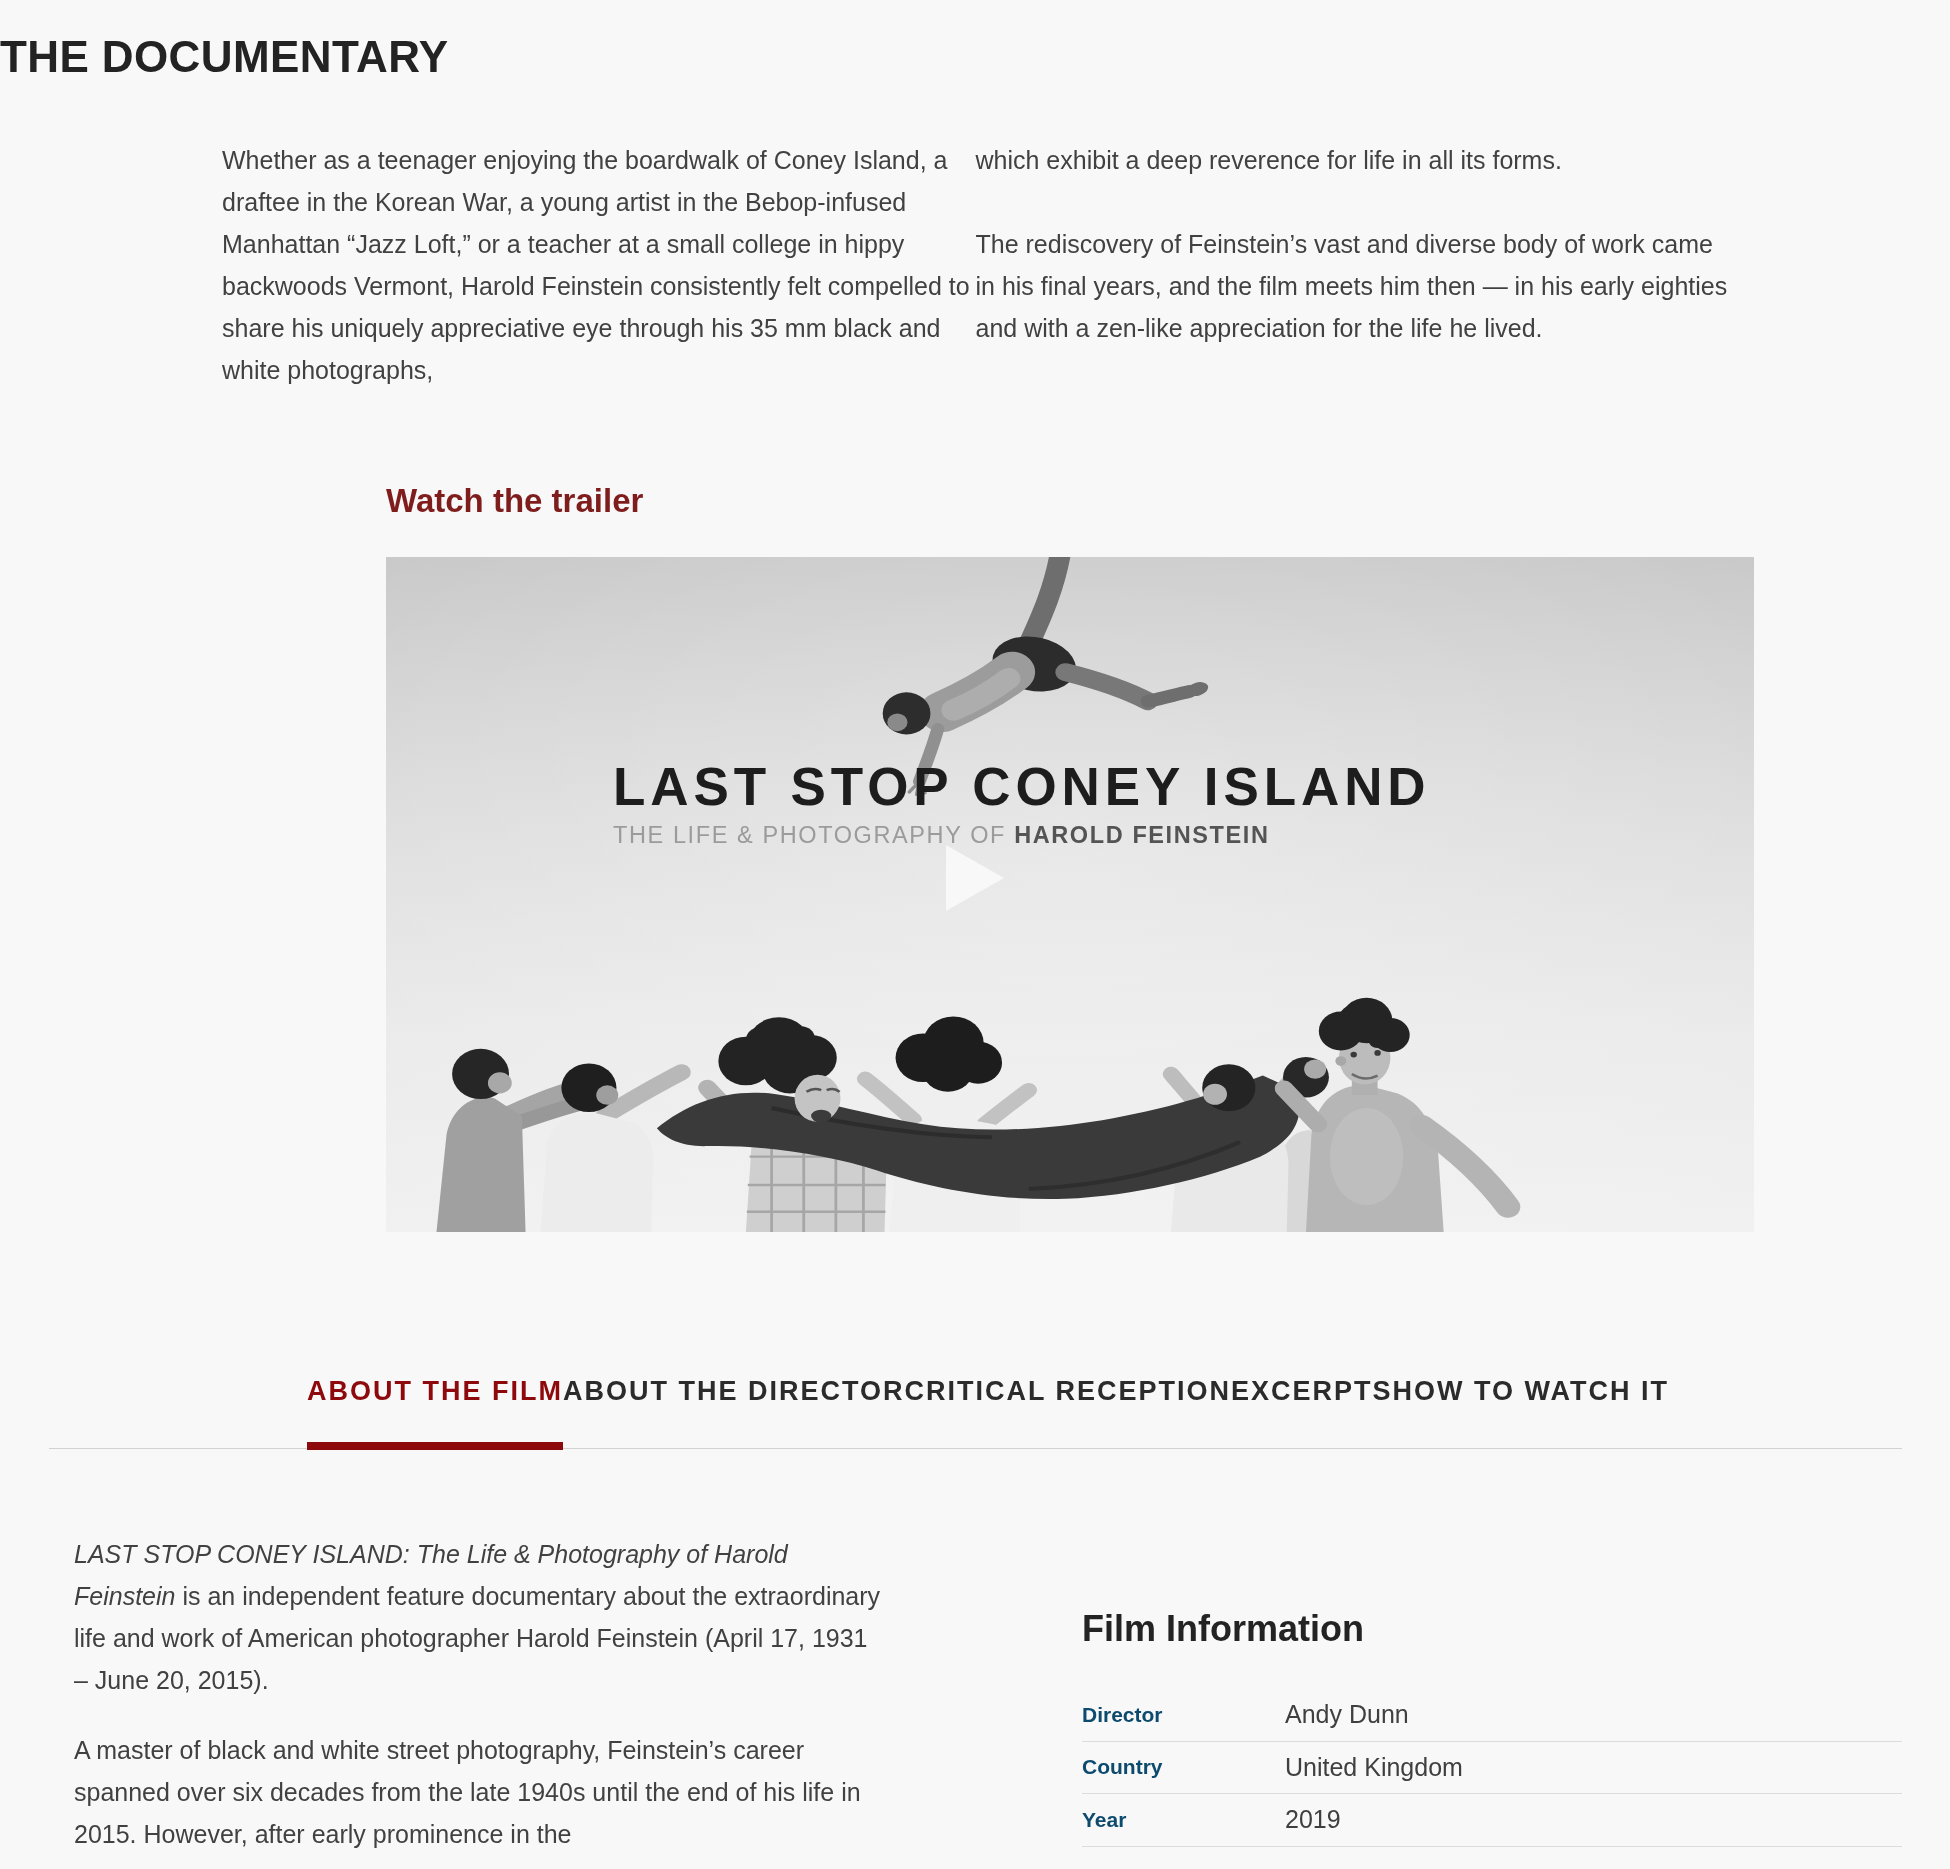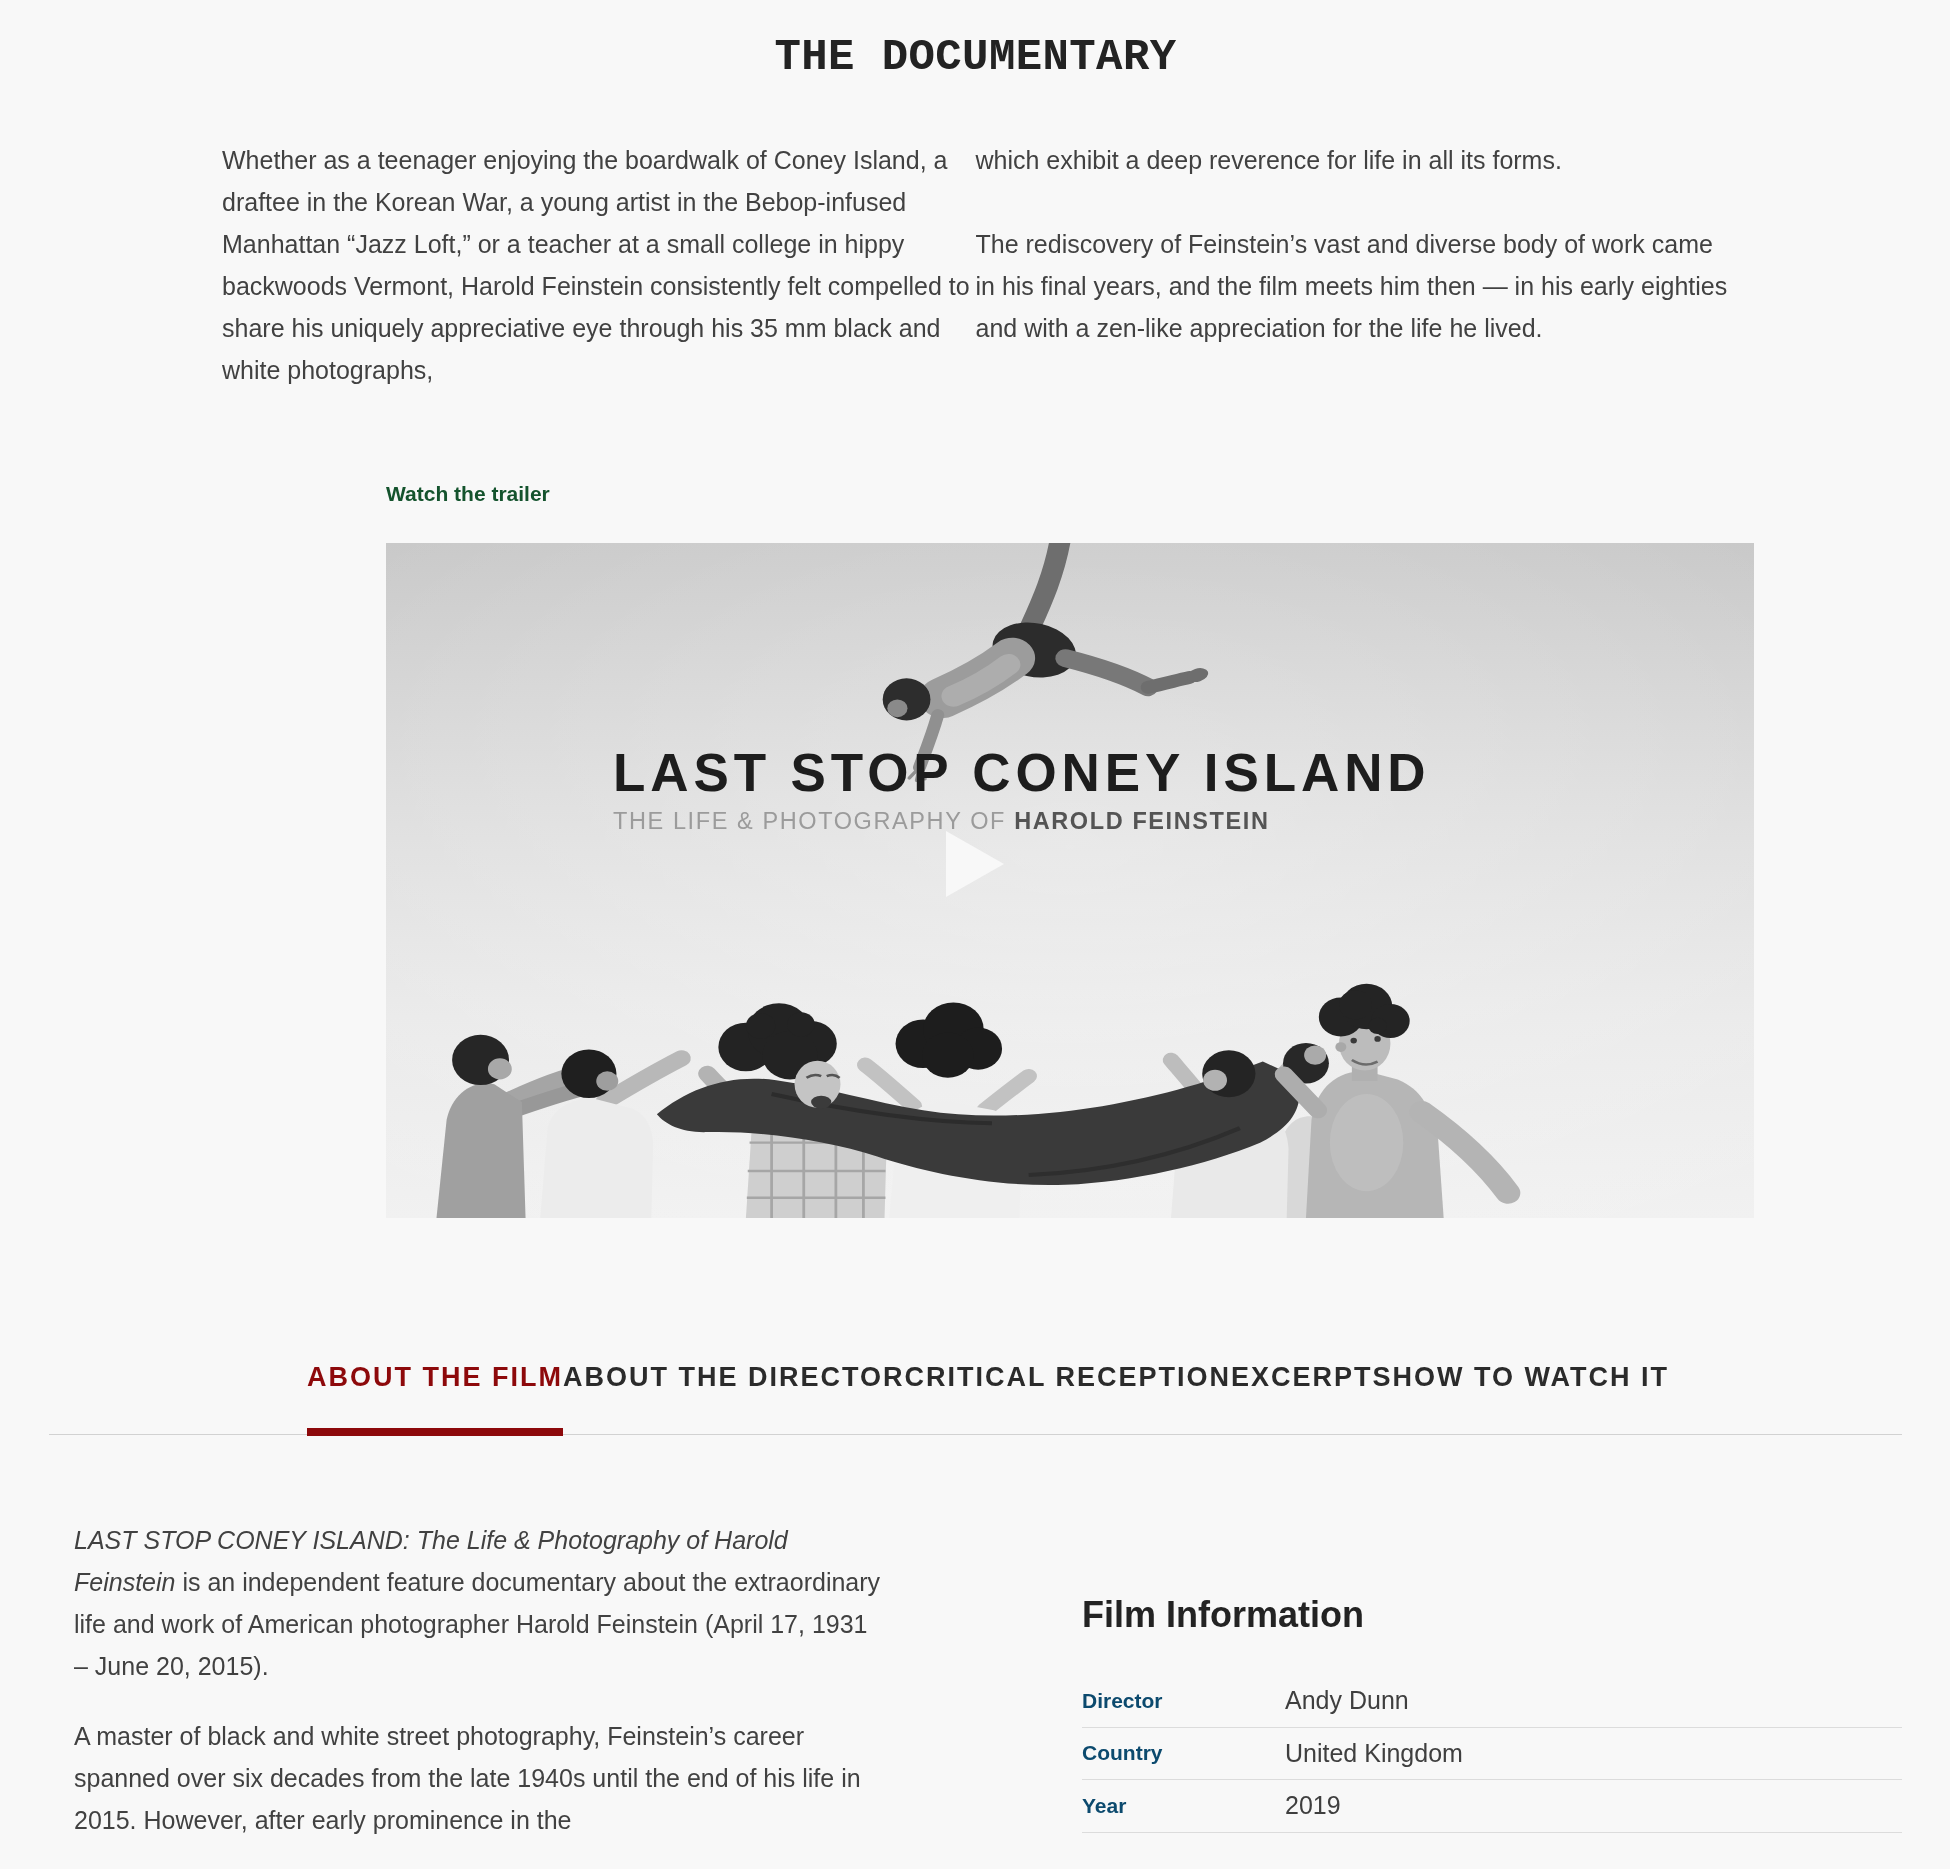--- a/index.html
+++ b/index.html
@@ -8,41 +8,39 @@
     background:#f8f8f8;
     font-family:"Liberation Sans", sans-serif;
     color:#414141;
     position:relative;
   }
   :root { --accent:#8d090b; }
 
   
   .page-title {
     padding-top:32px;
-    text-align:center;
     font-size:44px;
     font-weight:700;
     letter-spacing:0.4px;
     color:#232323;
-    font-family:Liberation Mono, monospace;
   }
   .intro-columns {
     width:1507px;
     margin:57px auto 0 auto;
     display:flex;
   }
   .intro-col { flex:1; font-size:25px; line-height:42px; color:#414141; }
   .intro-col p + p { margin-top:42px; }
 
   
   .trailer-heading {
     margin:91px 0 0 386px;
-    font-size:21px;
+    font-size:33px;
     font-weight:700;
-    color:#14532d;
+    color:#7f1d1d;
   }
   .video-player {
     position:relative;
     width:1368px;
     height:675px;
     margin:37px 0 0 386px;
     cursor:pointer;
     background:#d9d9d9;
   }
   .video-art { position:absolute; left:0; top:0; width:100%; height:100%; display:block; }

